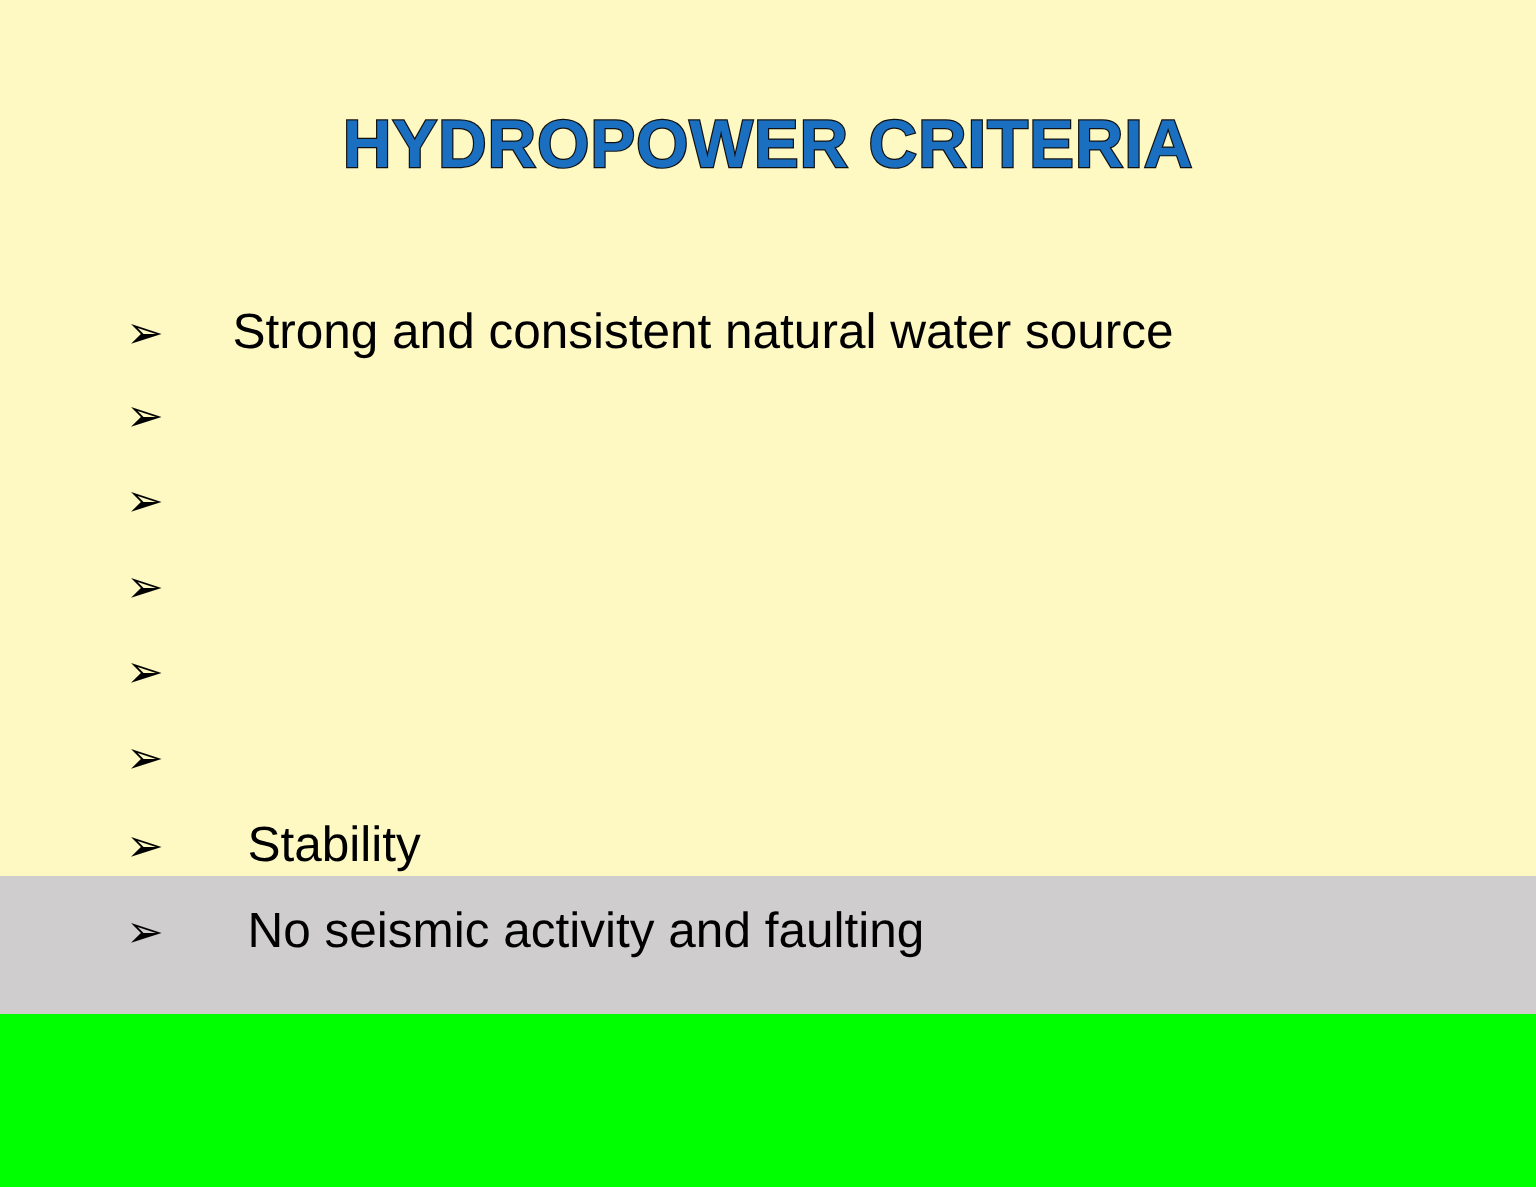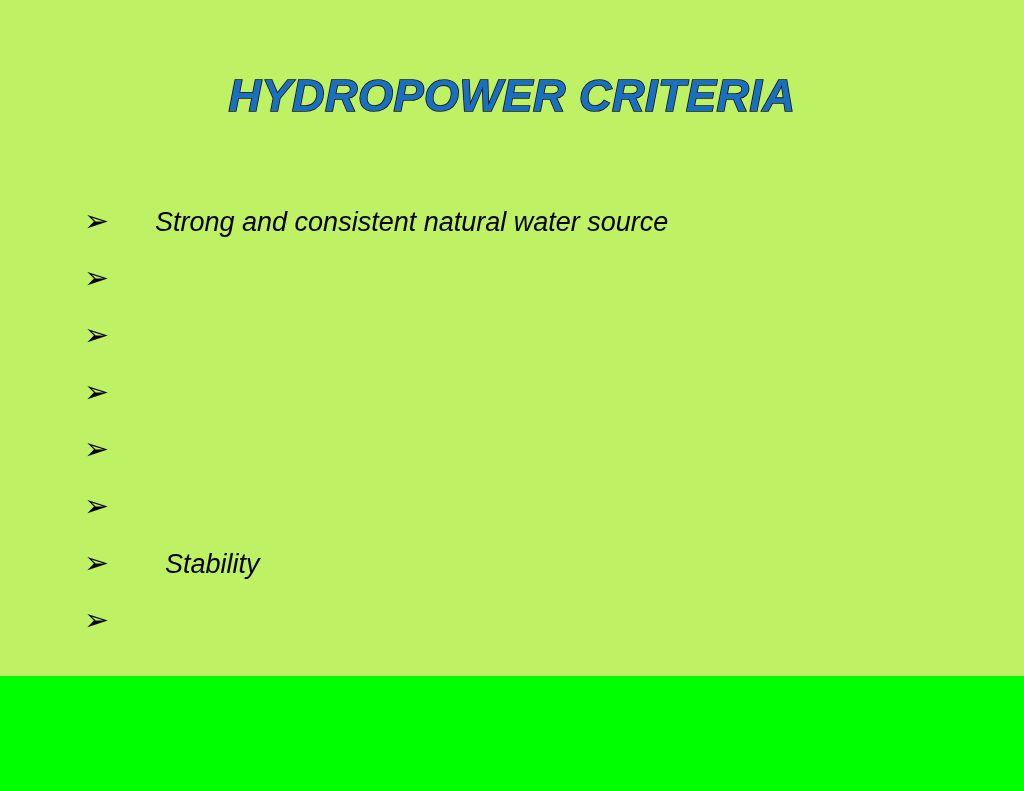--- a/index.html
+++ b/index.html
@@ -10,24 +10,23 @@
     width: 1024px;
     height: 791px;
     background: #cfcdce;
     font-family: "Liberation Sans", sans-serif;
     overflow: hidden;
   }
 
   .slide {
     position: relative;
     width: 1024px;
-    height: 791px;
-    background: #bef264;
+    height: 584px;
+    background: #fef9c3;
     box-sizing: border-box;
-    font-style: italic;
   }
 
   
   .title-area {
     position: absolute;
     left: 0;
     top: 72px;
     width: 1024px;
     text-align: center;
   }
@@ -68,21 +67,21 @@
     width: 40px;
     font-family: "DejaVu Sans", sans-serif;
     font-size: 30px;
     line-height: 57px;
     color: #000000;
     display: inline-block;
   }
   .bullet-text {
     display: inline-block;
     font-family: "Liberation Sans", sans-serif;
-    font-size: 27px;
+    font-size: 33px;
     line-height: 57px;
     color: #000000;
   }
   .indent-narrow .bullet-text { padding-left: 31px; }
   .indent-wide   .bullet-text { padding-left: 41px; }
 
   
   .bottom-band {
     position: absolute;
     left: 0;
@@ -128,19 +127,20 @@
       <span class="bullet-marker">➢</span>
     </li>
 
     <li class="bullet-item indent-wide">
       <span class="bullet-marker">➢</span>
       <span class="bullet-text">Stability</span>
     </li>
 
     <li class="bullet-item indent-wide">
       <span class="bullet-marker">➢</span>
+      <span class="bullet-text">No seismic activity and faulting</span>
     </li>
 
   </ul>
 
   <div class="bottom-band"></div>
 
 </div>
 
 </body></html>

